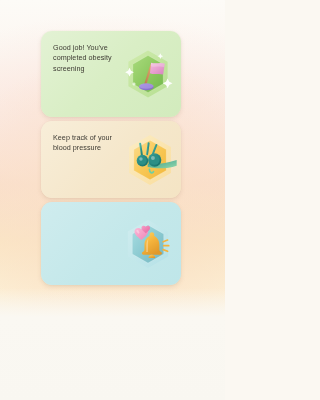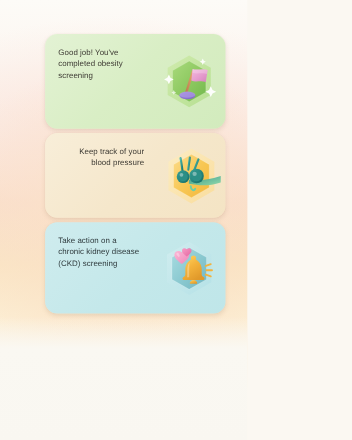--- a/index.html
+++ b/index.html
@@ -43,28 +43,28 @@
   }
 
   
   .cards{
     position:absolute;
     left:41px; top:31px; width:152px;
   }
 
   .card{
     position:relative;
-    width:164px;
+    width:140px;
     border-radius:11px;
     margin-bottom:4px;
     overflow:hidden;
     box-shadow:0 2px 4px rgba(150,120,90,.17), 0 0 0 .5px rgba(160,130,100,.05);
   }
   .card.green  { height:86px; background:linear-gradient(135deg,#e3f2d4 0%,#d9eec5 48%,#d2ebbd 100%); }
-  .card.cream  { height:77px; background:linear-gradient(135deg,#f8eed9 0%,#f5e7cb 52%,#f4e4c4 100%);text-align:right; }
+  .card.cream  { height:77px; background:linear-gradient(135deg,#f8eed9 0%,#f5e7cb 52%,#f4e4c4 100%); }
   .card.cyan   { height:83px; background:linear-gradient(135deg,#cfecee 0%,#c4e8ea 52%,#bfe6e9 100%); }
 
   .card-text{
     position:absolute;
     left:12px; top:12px;
     width:78px;
     font-size:7.2px;
     line-height:10.4px;
     letter-spacing:.04px;
     color:#3d3a33;
@@ -206,21 +206,20 @@
           <circle cx="58" cy="50" r="11.5" fill="url(#tealG)"></circle>
           <circle cx="58" cy="50" r="8.4" fill="#2c8f86"></circle>
           <circle cx="55" cy="46.6" r="3.4" fill="#ffffff" opacity=".38"></circle>
 
           <path d="M49 66 C49 72 54 74 56 70" stroke="#6ecfa4" stroke-width="3" stroke-linecap="round" fill="none"></path>
         </svg>
       </div>
     </div>
 
     <div class="card cyan">
-      <div class="card-text">Take action on a chronic kidney disease (CKD) screening</div>
 
       <div class="card-icon">
         <svg viewBox="0 0 100 100">
           <defs>
             <linearGradient id="hexG3" x1="0" y1="0" x2="1" y2="1">
               <stop offset="0" stop-color="#a9dde2"></stop>
               <stop offset="0.5" stop-color="#8ccad1"></stop>
               <stop offset="1" stop-color="#72b6c0"></stop>
             </linearGradient>
             <linearGradient id="hexG3b" x1="0" y1="0" x2="1" y2="1">

